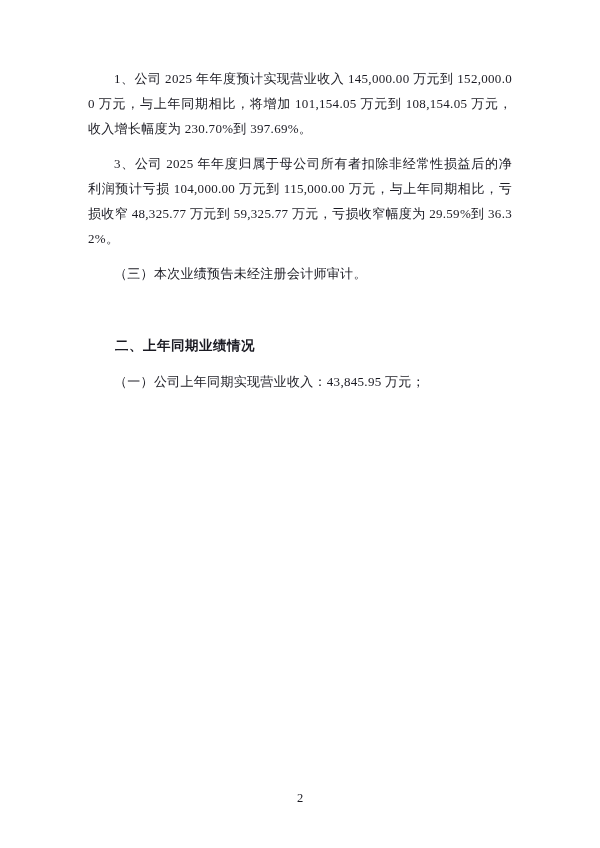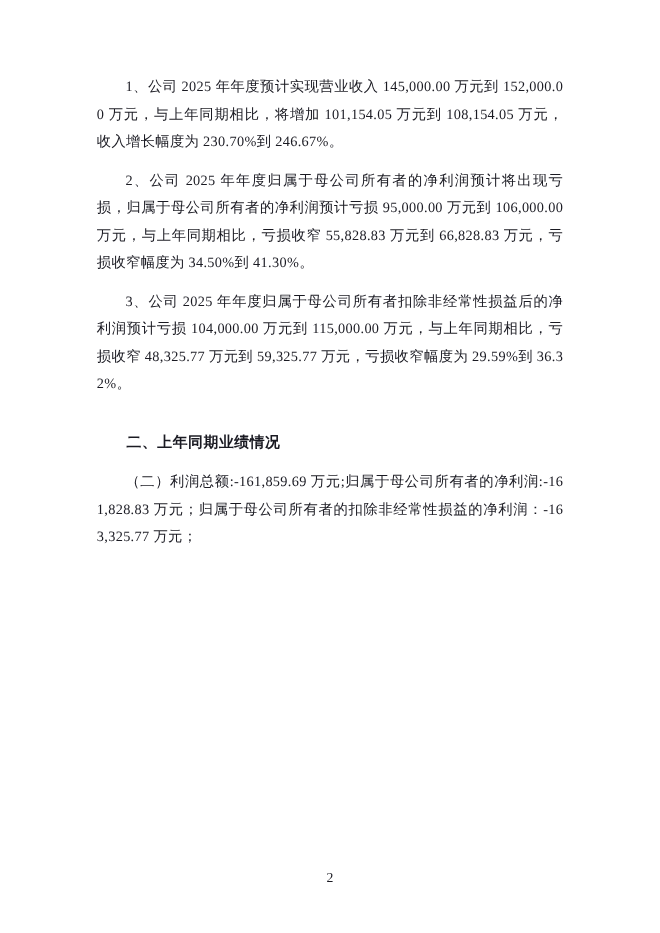--- a/index.html
+++ b/index.html
@@ -28,47 +28,47 @@
     letter-spacing: 0.3px;
     word-break: break-all;
   }
   .heading {
     font-family: "Liberation Sans", "DejaVu Sans", sans-serif;
     font-weight: bold;
     font-size: 13.5px;
     line-height: 25px;
     text-indent: 2em;
     letter-spacing: 0.5px;
-    margin: 28px 0 11px 0;
+    margin: 47px 0 11px 0;
   }
   .page-number {
     position: absolute;
     bottom: 42px;
     left: 0;
     width: 100%;
     text-align: center;
     font-size: 12.5px;
     color: #1a1a22;
   }
 </style>
 </head>
 <body>
 
 <div class="page">
 
-  <p class="para">1、公司 2025 年年度预计实现营业收入 145,000.00 万元到 152,000.00 万元，与上年同期相比，将增加 101,154.05 万元到 108,154.05 万元，收入增长幅度为 230.70%到 246.67%。</p>
+  <p class="para">1、公司 2025 年年度预计实现营业收入 145,000.00 万元到 152,000.00 万元，与上年同期相比，将增加 101,154.05 万元到 108,154.05 万元，收入增长幅度为 230.70%到 397.69%。</p>
 
-  <p class="para">2、公司 2025 年年度归属于母公司所有者的净利润预计将出现亏损，归属于母公司所有者的净利润预计亏损 95,000.00 万元到 106,000.00 万元，与上年同期相比，亏损收窄 55,828.83 万元到 66,828.83 万元，亏损收窄幅度为 34.50%到 41.30%。</p>
 
   <p class="para">3、公司 2025 年年度归属于母公司所有者扣除非经常性损益后的净利润预计亏损 104,000.00 万元到 115,000.00 万元，与上年同期相比，亏损收窄 48,325.77 万元到 59,325.77 万元，亏损收窄幅度为 29.59%到 36.32%。</p>
 
+  <p class="para">（三）本次业绩预告未经注册会计师审计。</p>
 
   <h2 class="heading">二、上年同期业绩情况</h2>
 
+  <p class="para">（一）公司上年同期实现营业收入：43,845.95 万元；</p>
 
-  <p class="para">（二）利润总额:-161,859.69 万元;归属于母公司所有者的净利润:-161,828.83 万元；归属于母公司所有者的扣除非经常性损益的净利润：-163,325.77 万元；</p>
 
 
 
 
   <div class="page-number">2</div>
 
 </div>
 
 </body></html>

